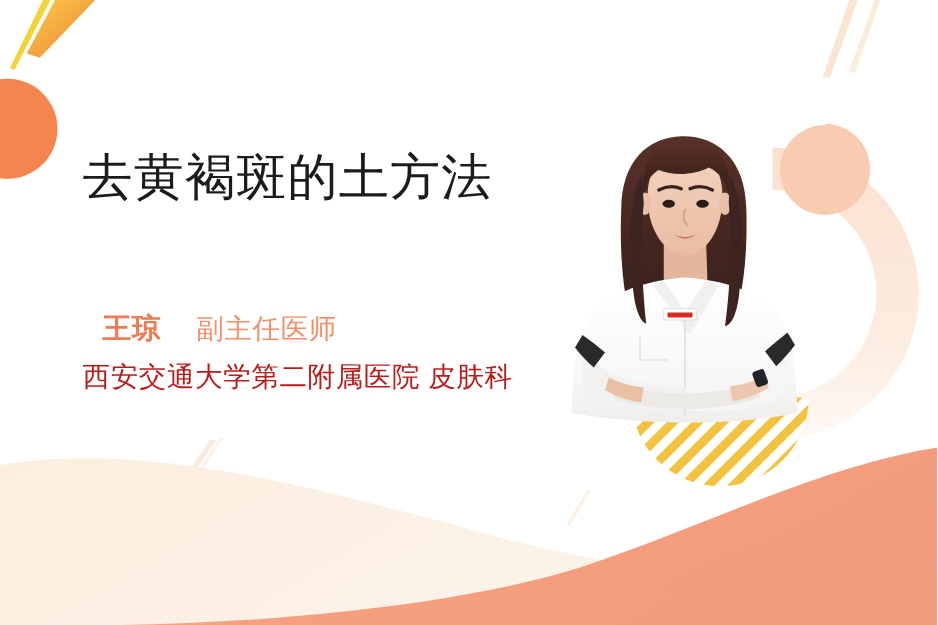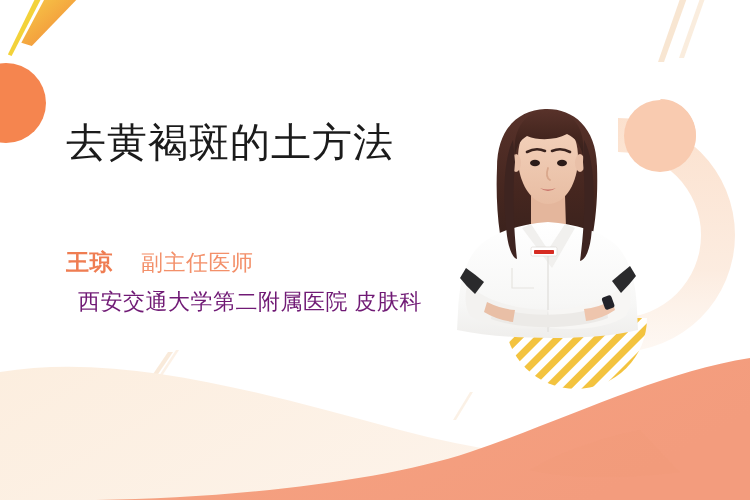--- a/index.html
+++ b/index.html
@@ -51,39 +51,39 @@
     left: 66px;
     top: 247px;
     white-space: nowrap;
     line-height: 30px;
   }
   #doctor-name {
     font-size: 23px;
     font-weight: 700;
     color: #ef7d52;
     letter-spacing: 0.5px;
+    margin-left: 16px;
   }
   #doctor-title {
     font-size: 22px;
     font-weight: 400;
     color: #f3906a;
     letter-spacing: 0.5px;
     margin-left: 28px;
   }
   #hospital-line {
     position: absolute;
     left: 66px;
     top: 288px;
     font-size: 22px;
     line-height: 28px;
     font-weight: 400;
-    color: #701a75;
+    color: #b91c1c;
     letter-spacing: 0.5px;
     white-space: nowrap;
-    margin-left: 12px;
   }
 </style>
 </head>
 <body>
 
 <div id="card">
 
   <svg id="bg-svg" viewBox="0 0 750 500">
     <defs>
       <linearGradient id="gradStripeA" x1="0" y1="0" x2="1" y2="1">

